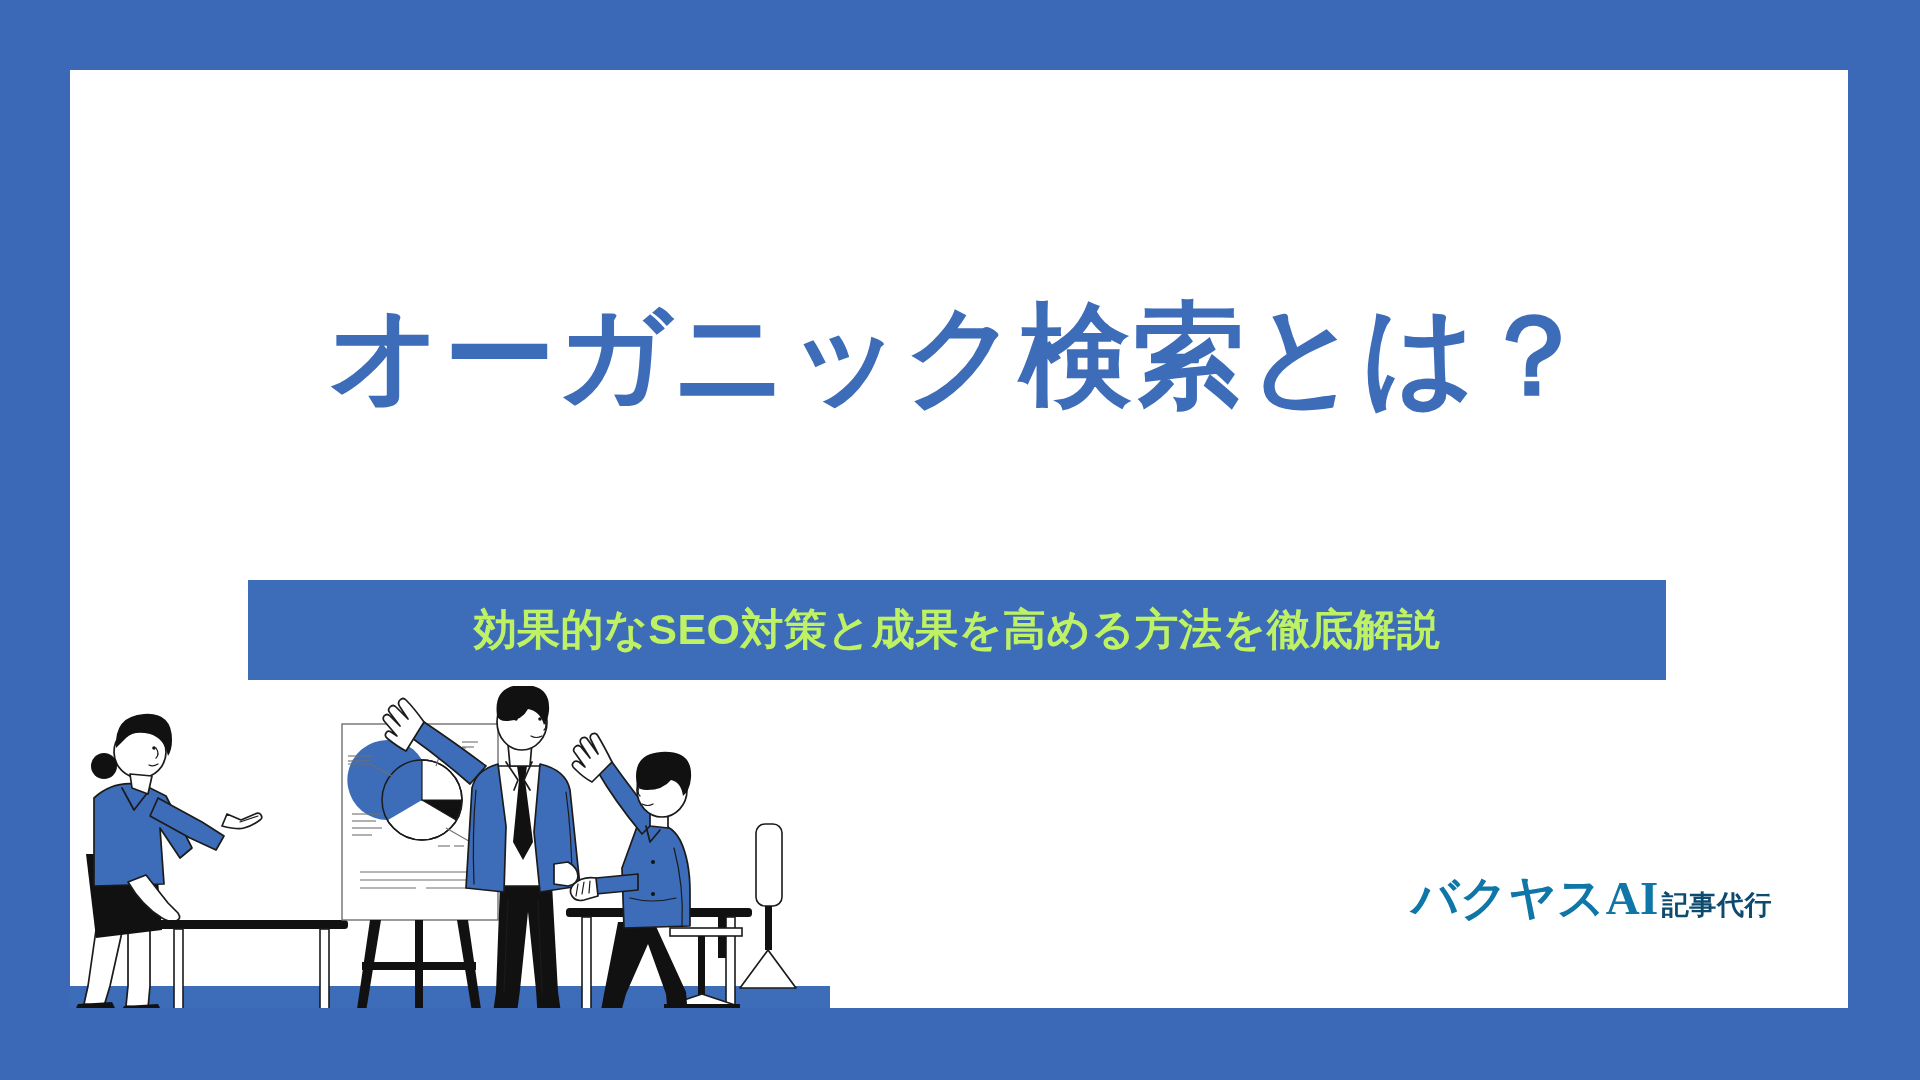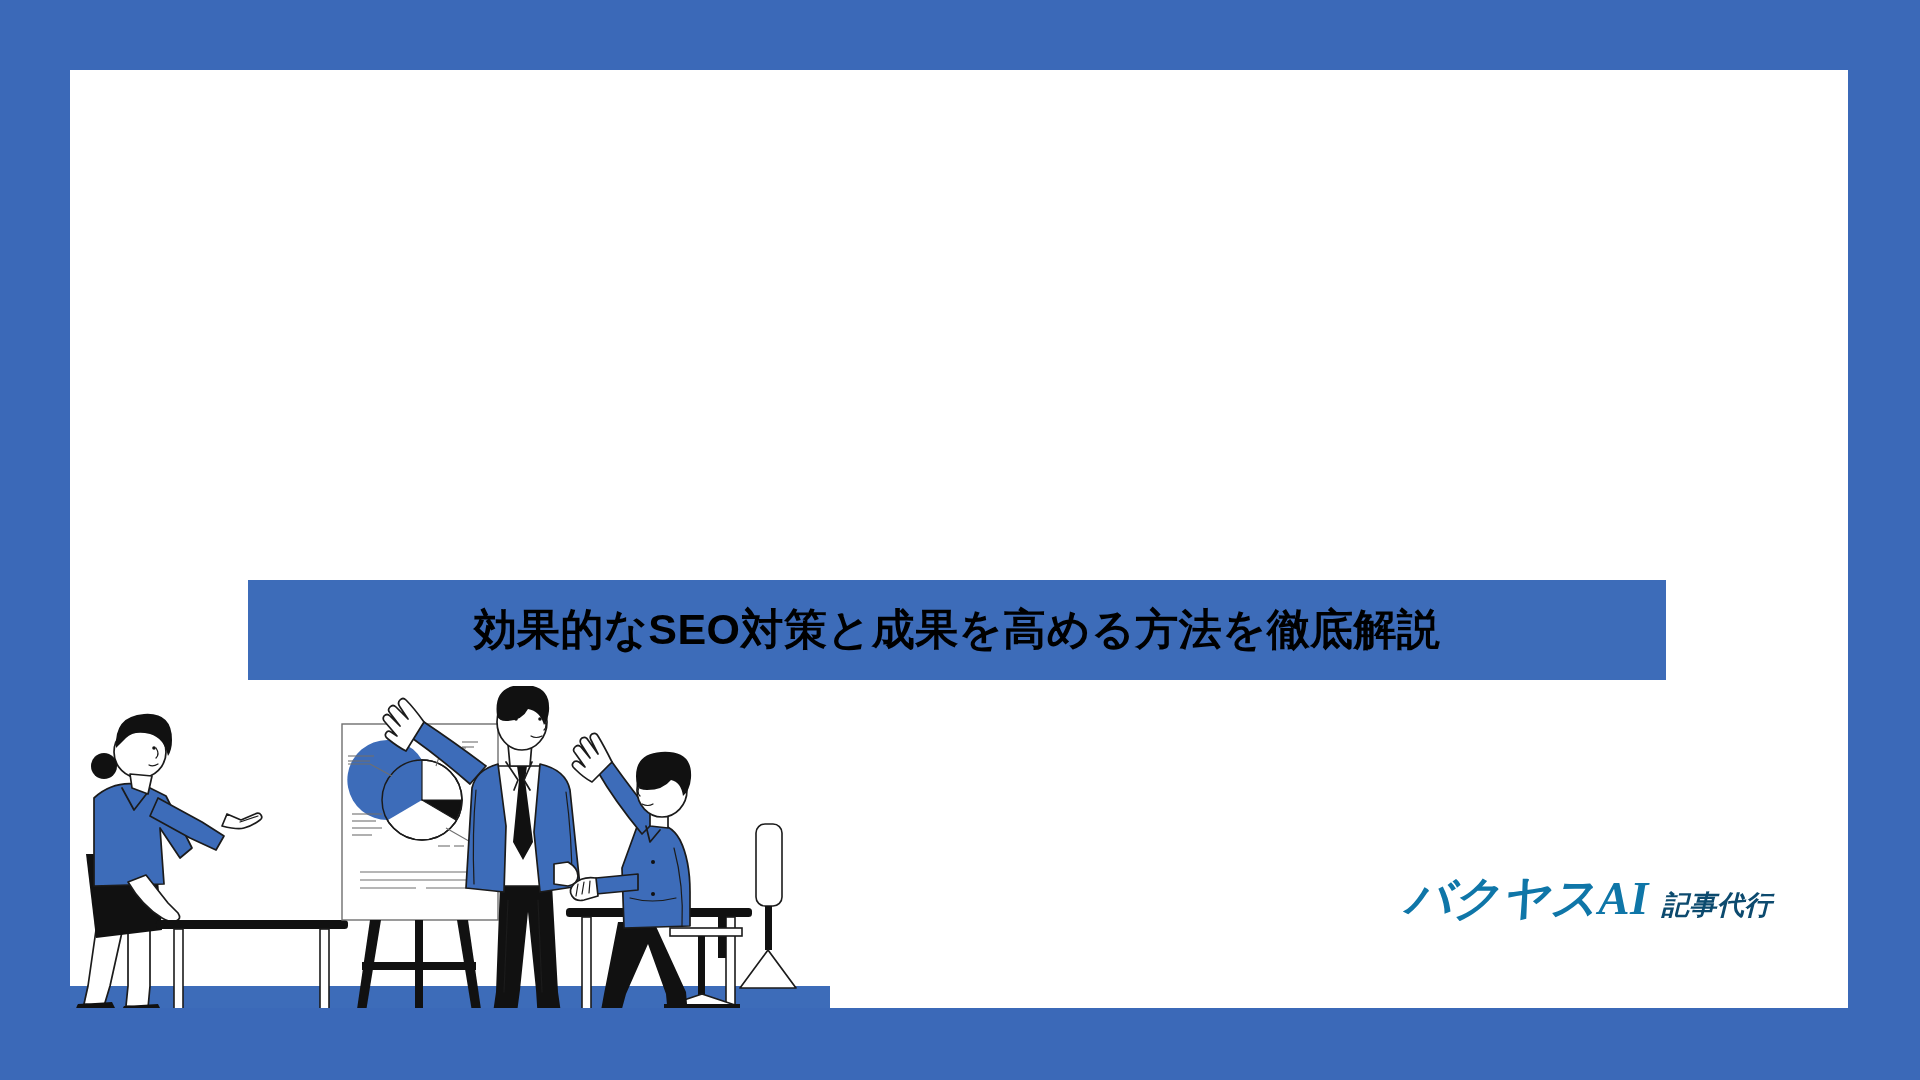--- a/index.html
+++ b/index.html
@@ -53,38 +53,37 @@
     left: 178px;
     top: 510px;
     width: 1418px;
     height: 100px;
     background: #3d6cb9;
     display: flex;
     align-items: center;
     justify-content: center;
   }
   #subtitle-text {
-    color: #000000;
+    color: #bef264;
     font-size: 43px;
     font-weight: 700;
     letter-spacing: 0.01em;
     white-space: nowrap;
     font-family: "Liberation Sans", "DejaVu Sans", sans-serif;
   }
 
   
   #logo {
     position: absolute;
     right: 76px;
     bottom: 78px;
     display: flex;
     align-items: baseline;
-    gap: 13px;
+    gap: 3px;
     white-space: nowrap;
-    font-style: italic;
   }
   #logo-main {
     font-family: "Liberation Serif", "DejaVu Serif", serif;
     font-size: 47px;
     font-weight: 700;
     color: #0f76a8;
     letter-spacing: 0.01em;
   }
   #logo-sub {
     font-family: "Liberation Sans", "DejaVu Sans", sans-serif;
@@ -103,20 +102,21 @@
     height: 360px;
   }
   #illustration svg { display: block; width: 100%; height: 100%; }
 </style>
 </head>
 <body>
 
 <div id="slide">
   <div id="card">
 
+    <div id="title">オーガニック検索とは？</div>
 
     <div id="subtitle-banner">
       <span id="subtitle-text">効果的なSEO対策と成果を高める方法を徹底解説</span>
     </div>
 
     <div id="logo">
       <span id="logo-main">バクヤスAI</span>
       <span id="logo-sub">記事代行</span>
     </div>
 

